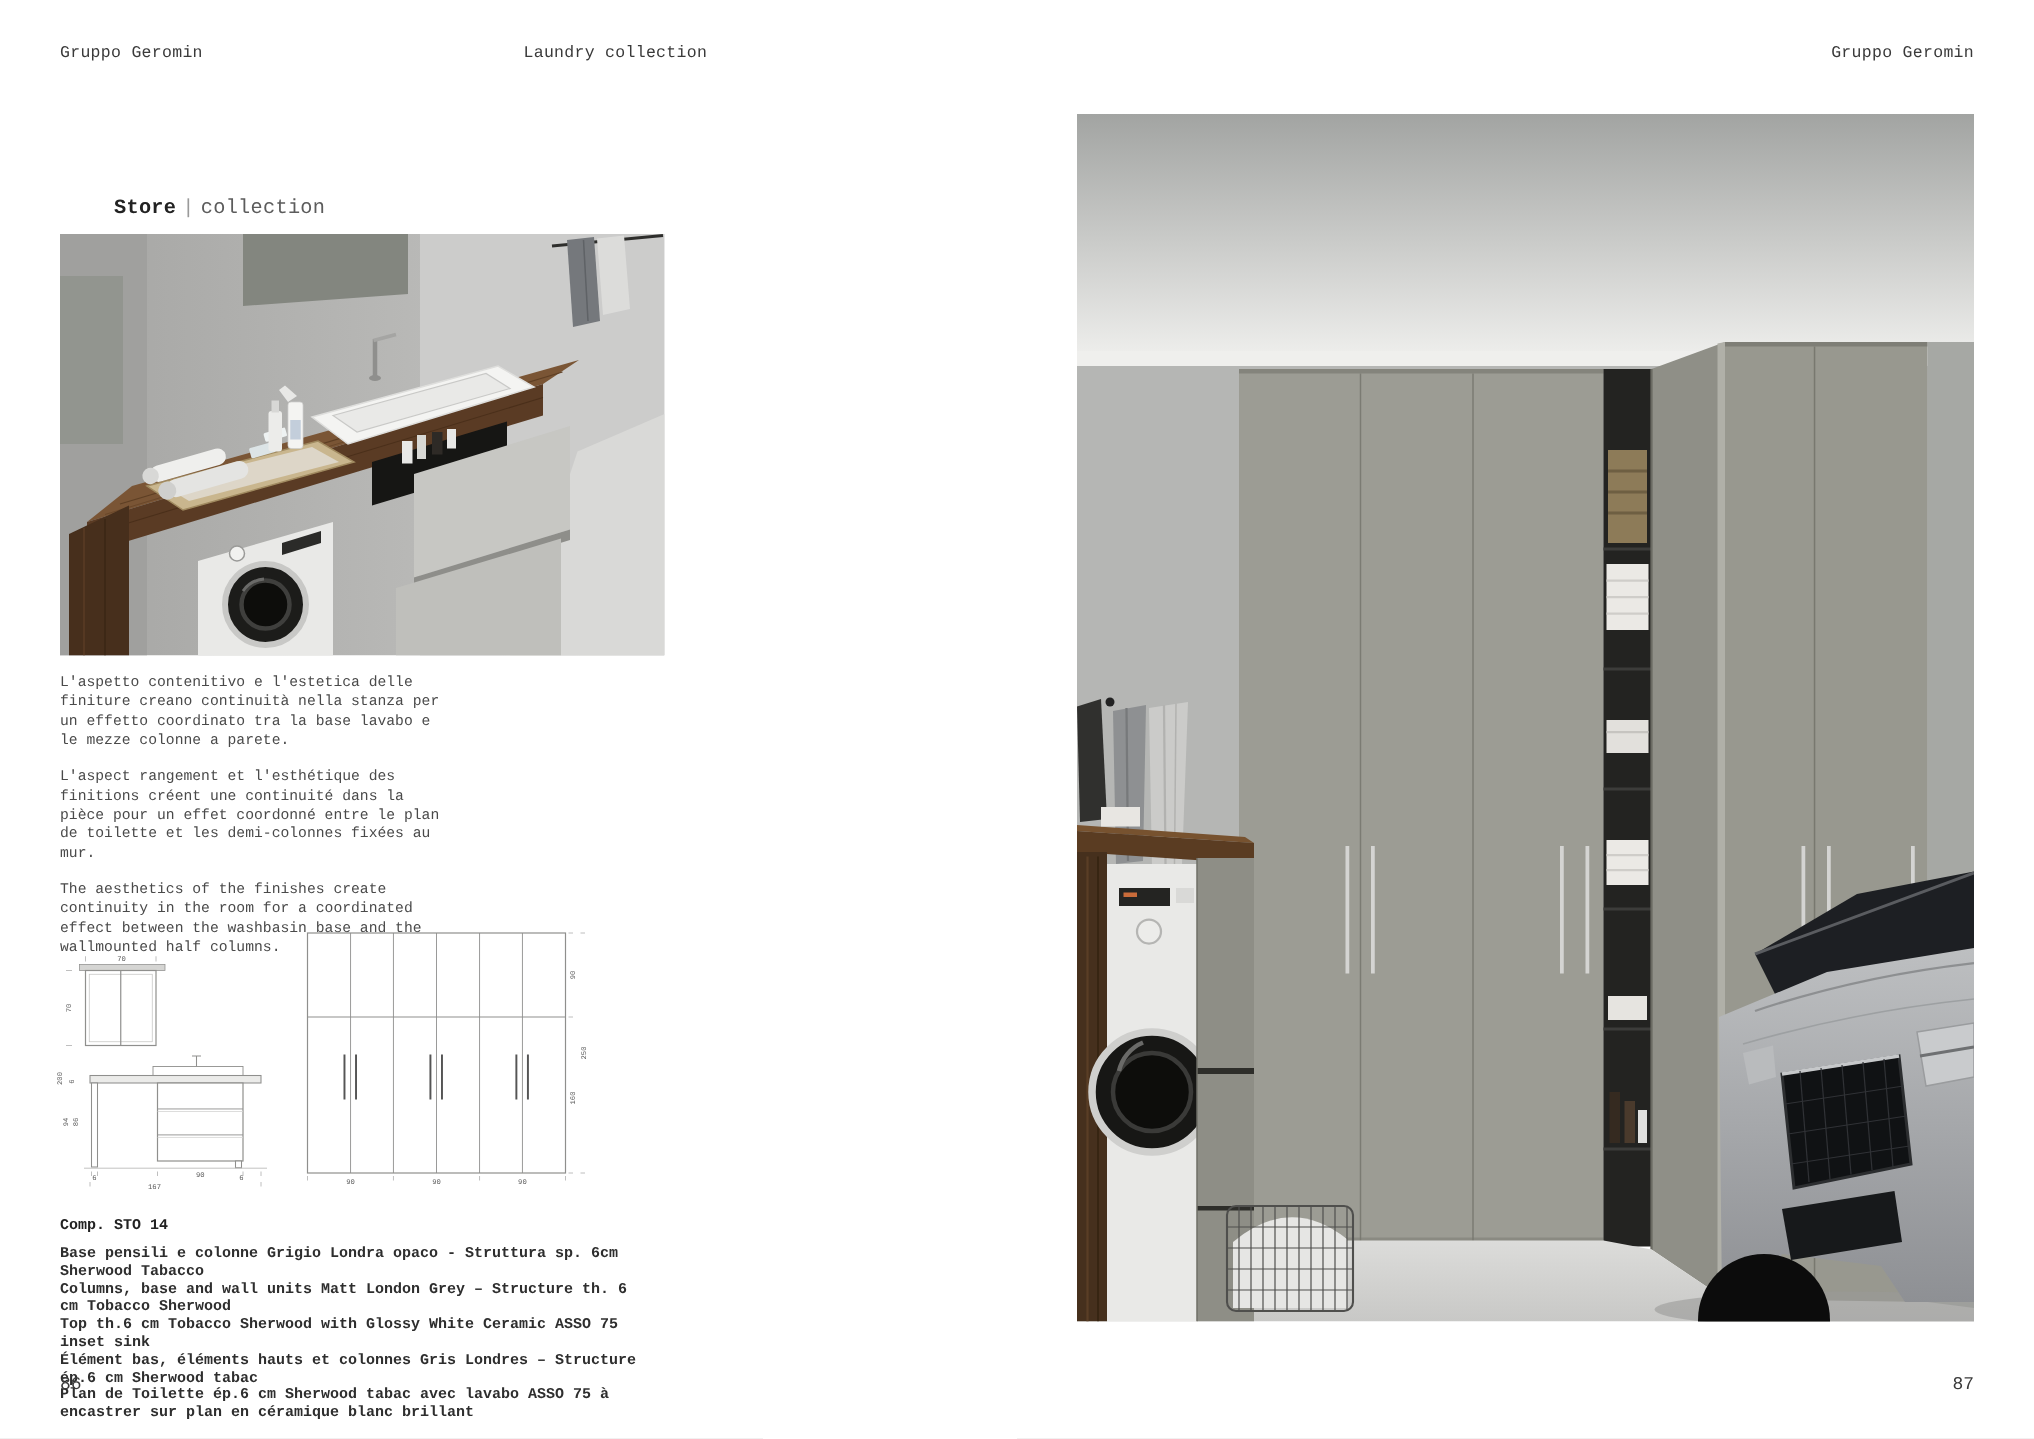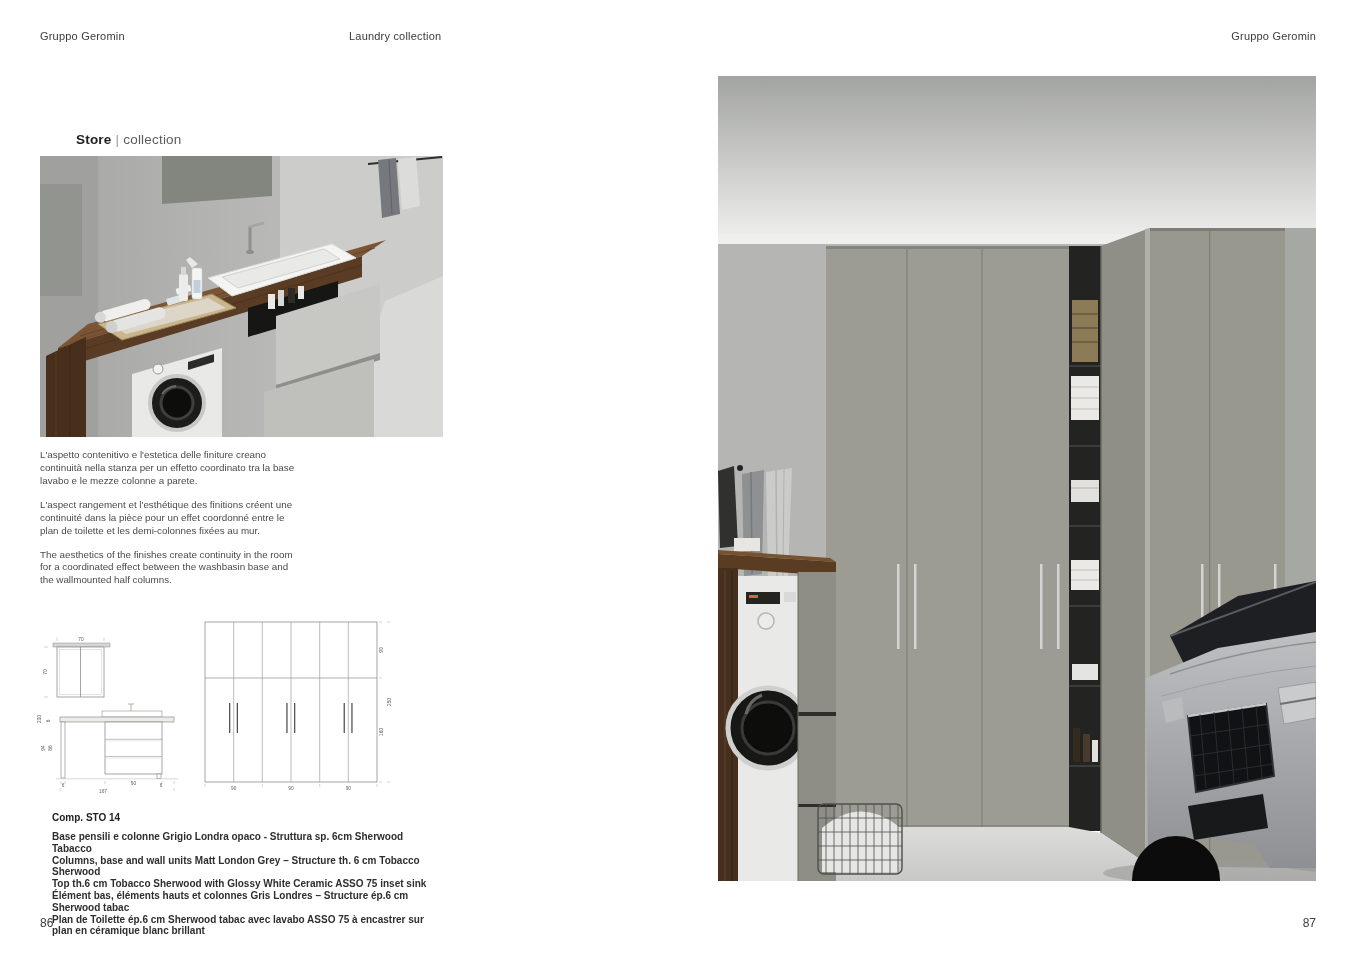--- a/index.html
+++ b/index.html
@@ -1,18 +1,18 @@
 <!DOCTYPE html>
 <html><head>
 <meta charset="utf-8">
 <style>
   html,body{margin:0;padding:0;background:#e8e8e8;}
   .spread{
     position:relative;width:1356px;height:959px;background:#ffffff;
-    font-family:Liberation Sans, sans-serif;color:#3f3f3f;overflow:hidden;
+    font-family:Liberation Mono, monospace;color:#3f3f3f;overflow:hidden;
   }
   .abs{position:absolute;}
   .hdr{font-size:11px;letter-spacing:.2px;color:#3a3a3a;}
   .title{font-size:13.5px;letter-spacing:.2px;margin-left:36px;}
   .t-bold{font-weight:bold;color:#222;}
   .t-div{color:#9a9a9a;margin:0 4px;}
   .t-light{color:#5c5c5c;}
   .para{width:260px;font-size:9.8px;line-height:1.32;color:#4a4a4a;margin:0 0 11px 0;}
   .comp-code{font-size:10px;font-weight:bold;color:#222;margin-bottom:8px;}
   .spec{font-size:10px;font-weight:bold;color:#2e2e2e;line-height:1.18;width:390px;}
@@ -194,21 +194,21 @@
       <line x1="347" y1="169" x2="347" y2="172" stroke="#aaa" stroke-width="0.5"></line>
     </g>
     <text class="dim" x="353" y="35" text-anchor="middle" transform="rotate(-90 353 35)">90</text>
     <text class="dim" x="360.5" y="87" text-anchor="middle" transform="rotate(-90 360.5 87)">250</text>
     <text class="dim" x="353" y="117" text-anchor="middle" transform="rotate(-90 353 117)">160</text>
     <text class="dim" x="203.7" y="174.5" text-anchor="middle">90</text>
     <text class="dim" x="261" y="174.5" text-anchor="middle">90</text>
     <text class="dim" x="318.3" y="174.5" text-anchor="middle">90</text>
   </svg>
 
-  <div class="abs" style="left:52px;top:812px;">
+  <div class="abs" style="left:40px;top:812px;">
     <div class="comp-code">Comp. STO 14</div>
     <div class="spec">Base pensili e colonne Grigio Londra opaco - Struttura sp. 6cm Sherwood Tabacco</div>
     <div class="spec">Columns, base and wall units Matt London Grey – Structure th. 6 cm Tobacco Sherwood</div>
     <div class="spec">Top th.6 cm Tobacco Sherwood with Glossy White Ceramic ASSO 75 inset sink</div>
     <div class="spec">Élément bas, éléments hauts et colonnes Gris Londres – Structure ép.6 cm Sherwood tabac</div>
     <div class="spec">Plan de Toilette ép.6 cm Sherwood tabac avec lavabo ASSO 75 à encastrer sur plan en céramique blanc brillant</div>
   </div>
 
   <div class="abs pgnum" style="left:40px;top:916px;">86</div>
   <div class="abs pgnum" style="right:40px;top:916px;text-align:center;">87</div>

